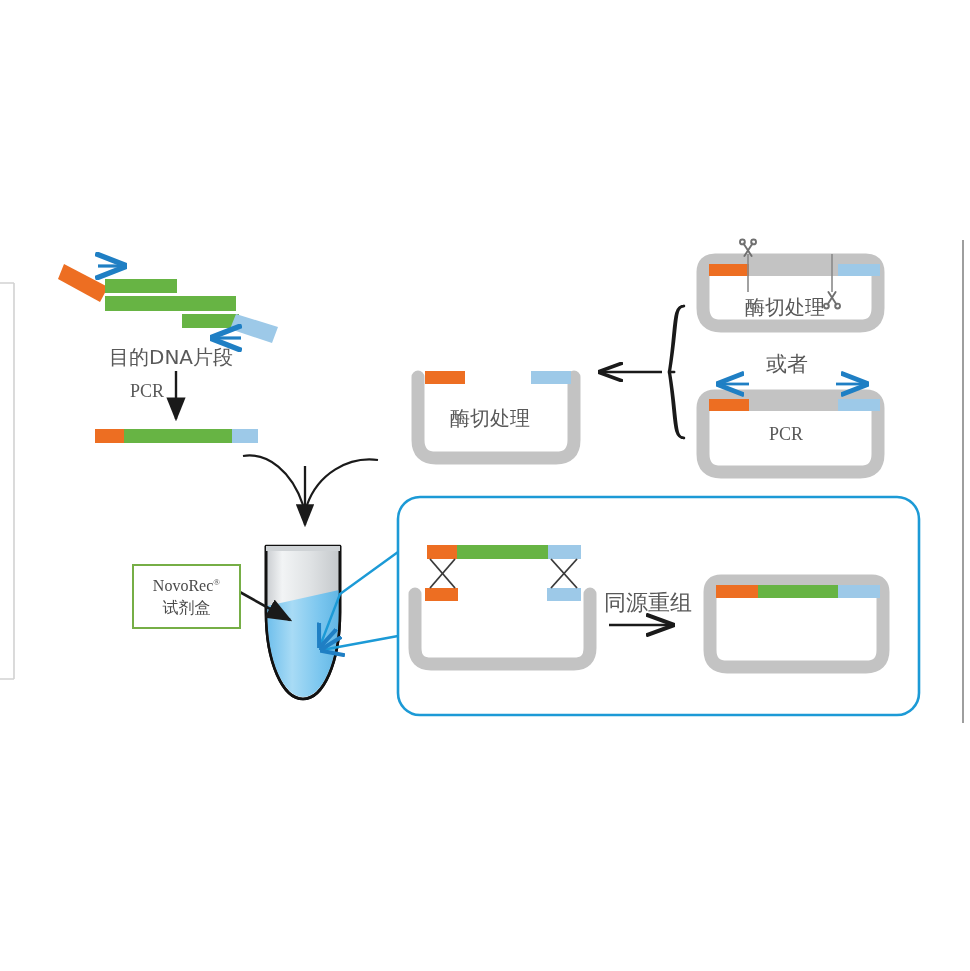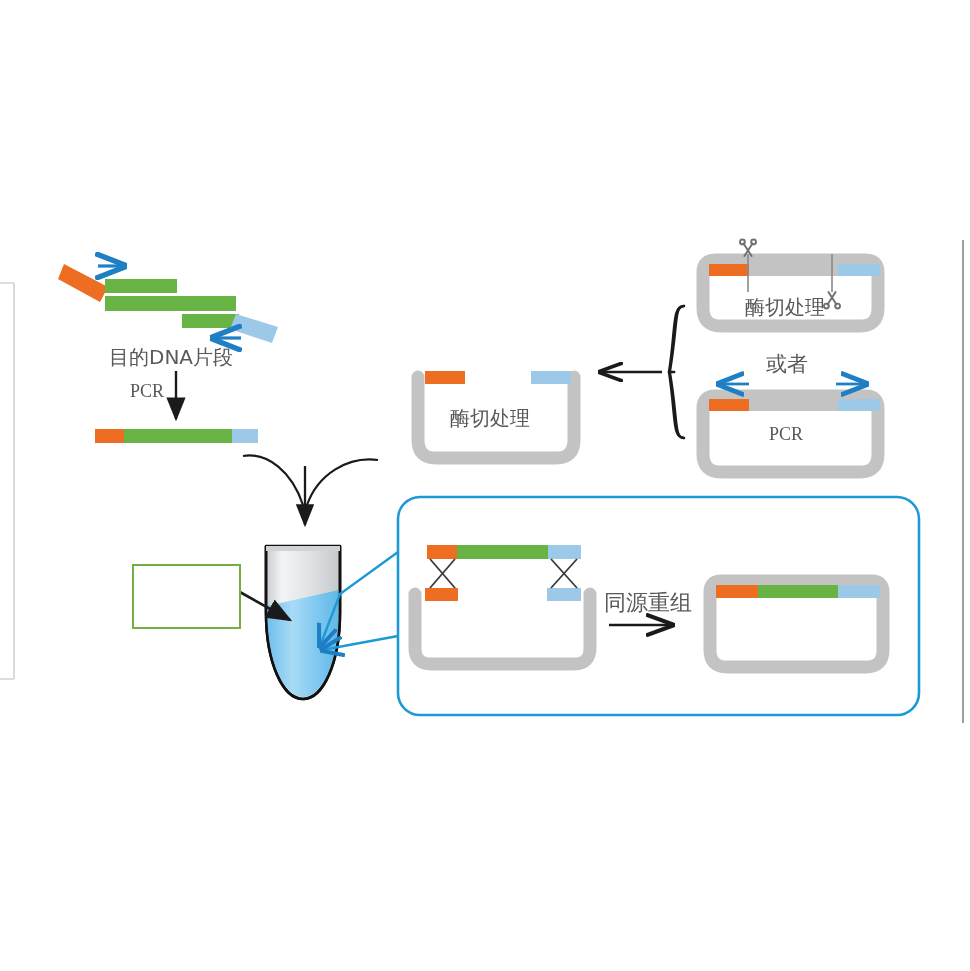--- a/index.html
+++ b/index.html
@@ -213,16 +213,22 @@
   <div class="lbl serif" style="left:130px;top:381px;font-size:18px;">PCR</div>
 
   <div class="lbl cn" style="left:450px;top:405px;font-size:20px;">酶切处理</div>
 
   <div class="lbl cn" style="left:745px;top:294px;font-size:20px;">酶切处理</div>
 
   <div class="lbl cn" style="left:766px;top:350px;font-size:21px;">或者</div>
 
   <div class="lbl serif" style="left:769px;top:424px;font-size:18px;">PCR</div>
 
+  <div style="position:absolute;left:133px;top:565px;width:107px;height:63px;
+              display:flex;flex-direction:column;align-items:center;justify-content:center;
+              color:#4a4a4a;line-height:1.35;">
+    <div style="font-size:16px;font-family:'Liberation Serif',serif;white-space:nowrap;"><span>NovoRec</span><sup style="font-size:9px;">®</sup></div>
+    <div class="cn" style="font-size:16px;">试剂盒</div>
+  </div>
 
   <div class="cn" style="position:absolute;left:604px;top:588px;font-size:22px;color:#595959;white-space:nowrap;">同源重组</div>
 
 </div>
 
 </body></html>

